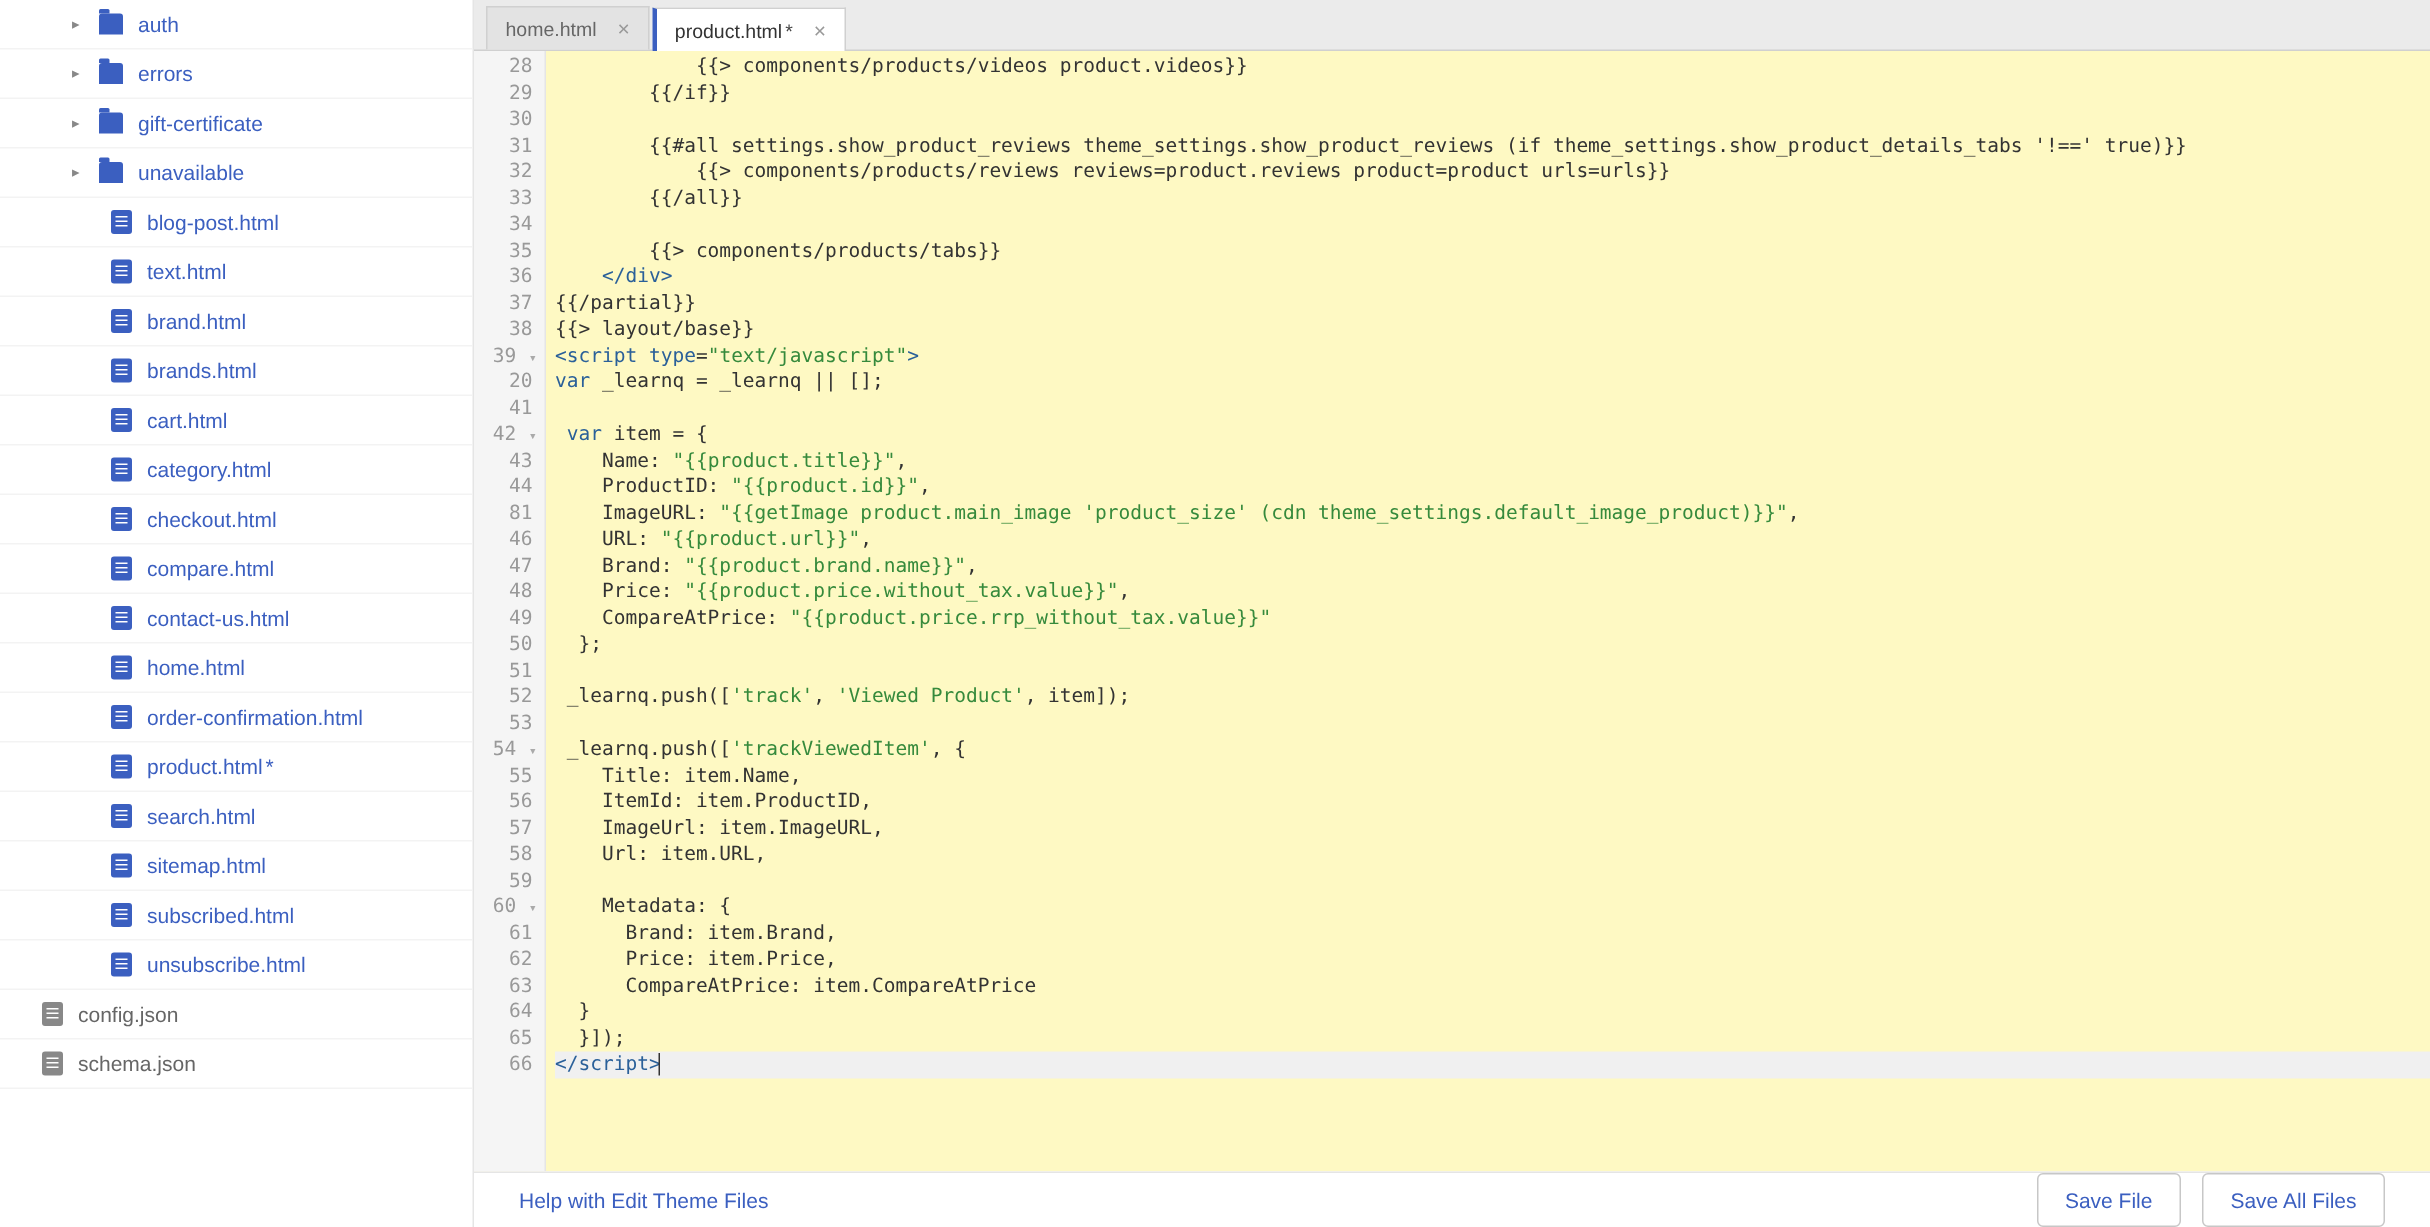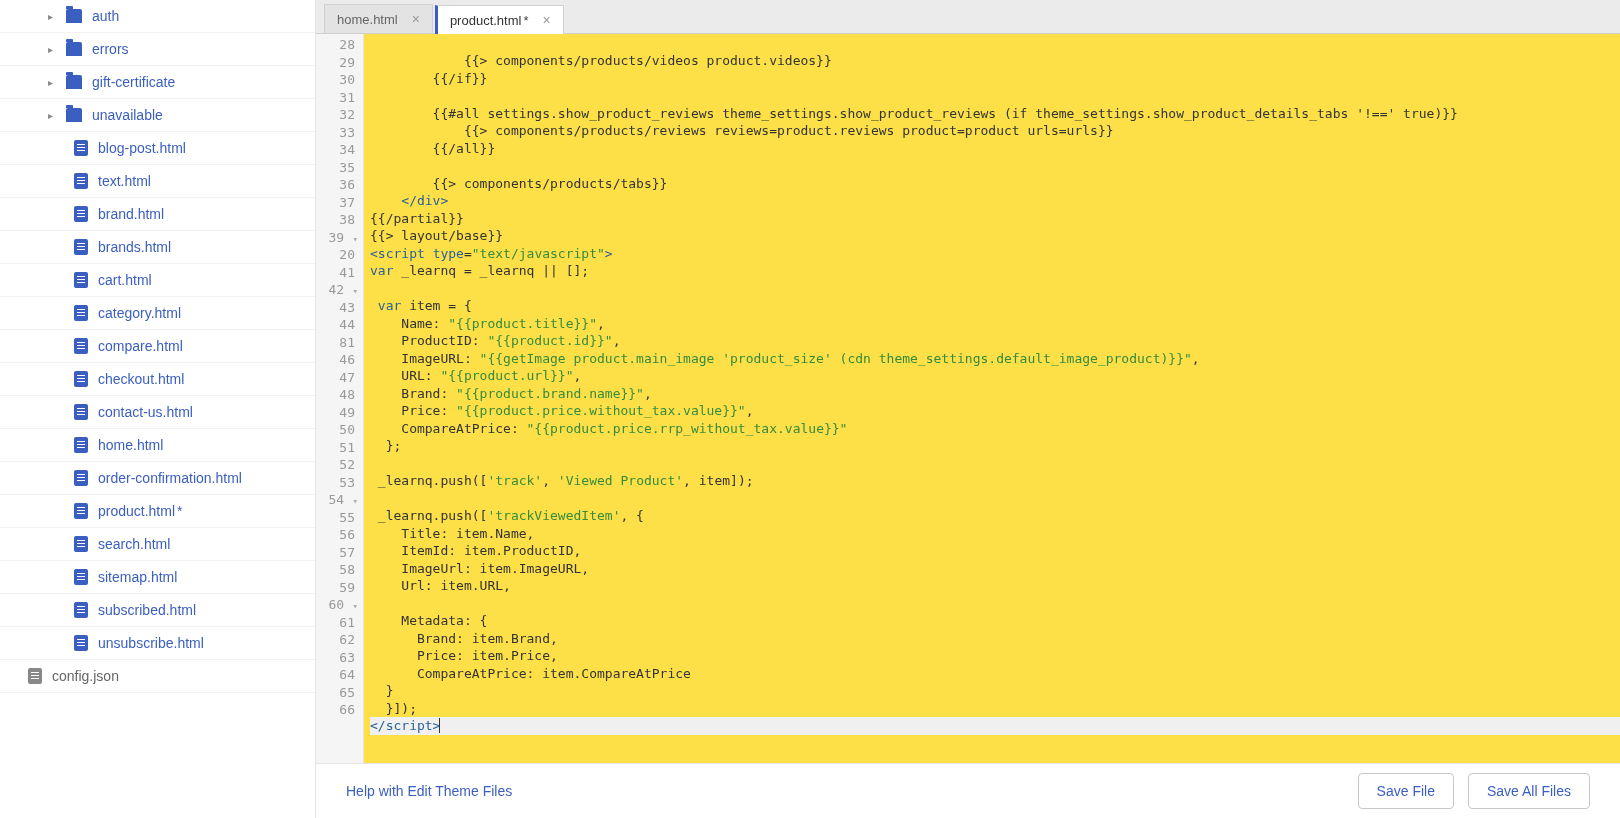--- a/index.html
+++ b/index.html
@@ -108,54 +108,54 @@
   margin-left: 14px;
   font-size: 14px;
   color: #999;
   cursor: pointer;
 }
 .tab .tab-dirty { margin-left: 2px; color: #444; font-size: 13px;}
 
 .editor {
   flex: 1;
   display: flex;
-  background: #fde047;
+  background: #fef9c3;
   font-family: Menlo, Monaco, Consolas, monospace;
   font-size: 13px;
   line-height: 17.5px;
   overflow: hidden;
 }
 .gutter {
   width: 48px;
   background: #f5f5f5;
   text-align: right;
   color: #999;
   padding: 2px 8px 2px 0;
   border-right: 1px solid #e5e5e5;
   user-select: none;
 }
 .gutter .ln { height: 17.5px; }
 .gutter .ln.fold::after { content: " ▾"; font-size:9px; color:#aaa; position: relative; left: 3px;}
 .code {
   flex: 1;
-  padding: 18px 0 2px 6px;
+  padding: 2px 0 2px 6px;
   white-space: pre;
   color: #333;
   overflow: auto;
 }
 .code .line { height: 17.5px; }
 .code .line.hl { background: #f0f0f0; }
 .t-tag  { color: #2a6099; }
 .t-attr { color: #2a6099; }
 .t-str  { color: #368a3c; }
 .t-kw   { color: #2a6099; }
 .cursor { border-right: 1px solid #333; margin-left: -1px; }
 
 .footer {
-  height: 55px;
+  height: 37px;
   background: #fff;
   border-top: 1px solid #e5e5e5;
   display: flex;
   align-items: center;
   justify-content: space-between;
   padding: 0 30px;
 }
 .footer .help-link { color: #3b5fc0; font-size: 14px; cursor: pointer; }
 .footer .actions { display: flex; gap: 14px; margin-left: auto; border-radius: 15px;}
 .footer button {
@@ -214,25 +214,25 @@
       <div class="tree-item">
         <span class="file-icon"></span>
         <span class="name">cart.html</span>
       </div>
       <div class="tree-item">
         <span class="file-icon"></span>
         <span class="name">category.html</span>
       </div>
       <div class="tree-item">
         <span class="file-icon"></span>
+        <span class="name">checkout.html</span>
+      </div>
+      <div class="tree-item">
+        <span class="file-icon"></span>
         <span class="name">compare.html</span>
-      </div>
-      <div class="tree-item">
-        <span class="file-icon"></span>
-        <span class="name">checkout.html</span>
       </div>
       <div class="tree-item">
         <span class="file-icon"></span>
         <span class="name">contact-us.html</span>
       </div>
       <div class="tree-item">
         <span class="file-icon"></span>
         <span class="name">home.html</span>
       </div>
       <div class="tree-item">
@@ -258,20 +258,24 @@
       </div>
       <div class="tree-item">
         <span class="file-icon"></span>
         <span class="name">unsubscribe.html</span>
       </div>
     </div>
   <div id="rootfiles">
       <div class="tree-item root">
         <span class="file-icon"></span>
         <span class="name">config.json</span>
+      </div>
+      <div class="tree-item root">
+        <span class="file-icon"></span>
+        <span class="name">schema.json</span>
       </div>
     </div>
 </div>
 
 <div class="main">
   <div class="tabbar" id="tabbar">
       <div class="tab">
         <span>home.html</span>
         <span class="tab-close">×</span>
       </div>

